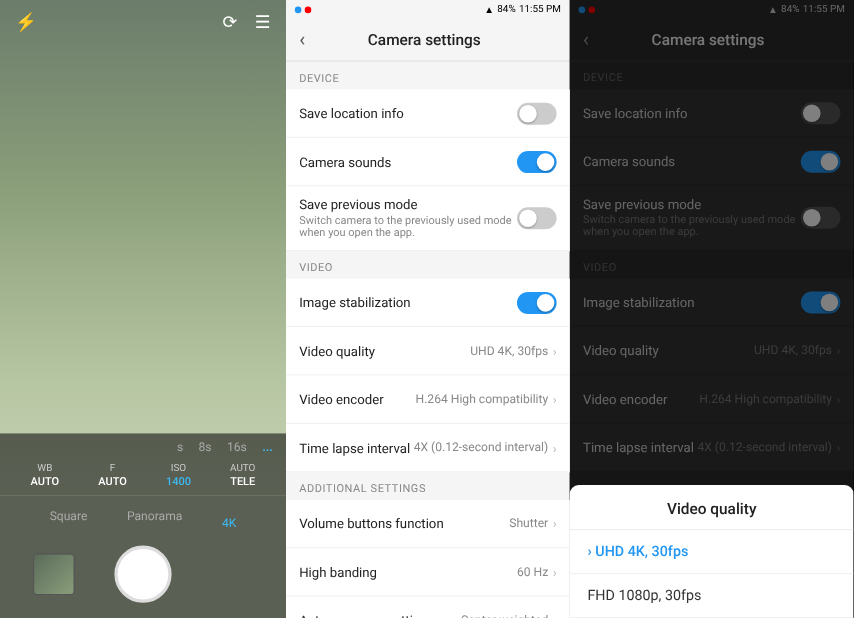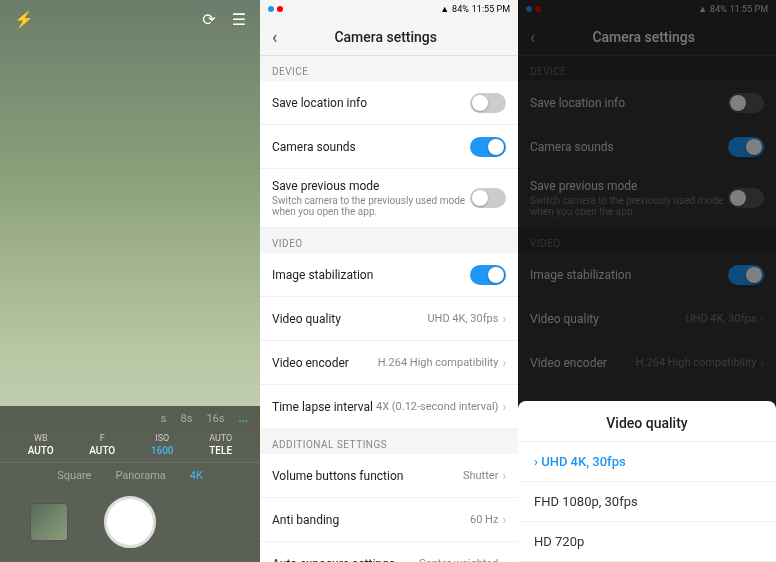--- a/index.html
+++ b/index.html
@@ -69,30 +69,31 @@
       font-size: 10px;
       font-weight: 500;
     }
     .setting-value.blue {
       color: #3db8f5;
     }
     .mode-row {
       display: flex;
       justify-content: center;
       align-items: center;
-      gap: 24px;
+      gap: 36px;
       padding: 6px 8px;
     }
     .mode-item {
       color: #aaa;
       font-size: 11px;
     }
     .mode-item.active {
       color: #3db8f5;
       font-size: 11px;
+      margin-top: 12px;
     }
     .shutter-row {
       display: flex;
       align-items: center;
       justify-content: space-around;
       padding: 8px 12px 14px;
     }
     .shutter-btn {
       width: 52px;
       height: 52px;
@@ -364,21 +365,21 @@
       <div class="setting-item">
         <span class="setting-label">WB</span>
         <span class="setting-value">AUTO</span>
       </div>
       <div class="setting-item">
         <span class="setting-label">F</span>
         <span class="setting-value">AUTO</span>
       </div>
       <div class="setting-item">
         <span class="setting-label">ISO</span>
-        <span class="setting-value blue">1600</span>
+        <span class="setting-value blue">1400</span>
       </div>
       <div class="setting-item">
         <span class="setting-label">AUTO</span>
         <span class="setting-value">TELE</span>
       </div>
     </div>
     <div class="mode-row">
       <span class="mode-item">Square</span>
       <span class="mode-item">Panorama</span>
       <span class="mode-item active" style="color:#3db8f5;">4K</span>
@@ -467,21 +468,21 @@
 
     <div class="section-label">ADDITIONAL SETTINGS</div>
 
     <div class="setting-row">
       <span class="setting-row-name">Volume buttons function</span>
       <span class="setting-row-value">Shutter</span>
       <span class="chevron">›</span>
     </div>
 
     <div class="setting-row">
-      <span class="setting-row-name">Anti banding</span>
+      <span class="setting-row-name">High banding</span>
       <span class="setting-row-value">60 Hz</span>
       <span class="chevron">›</span>
     </div>
 
     <div class="setting-row">
       <span class="setting-row-name">Auto exposure settings</span>
       <span class="setting-row-value">Center weighted</span>
       <span class="chevron">›</span>
     </div>
 
@@ -561,16 +562,15 @@
       <span class="setting-row-value-dark">4X (0.12-second interval)</span>
       <span class="chevron-dark">›</span>
     </div>
   </div>
 
   <div class="dialog-overlay">
     <div class="dialog-box">
       <div class="dialog-title">Video quality</div>
       <div class="dialog-option active">UHD 4K, 30fps</div>
       <div class="dialog-option">FHD 1080p, 30fps</div>
-      <div class="dialog-option">HD 720p</div>
     </div>
   </div>
 </div>
 
 </body></html>

